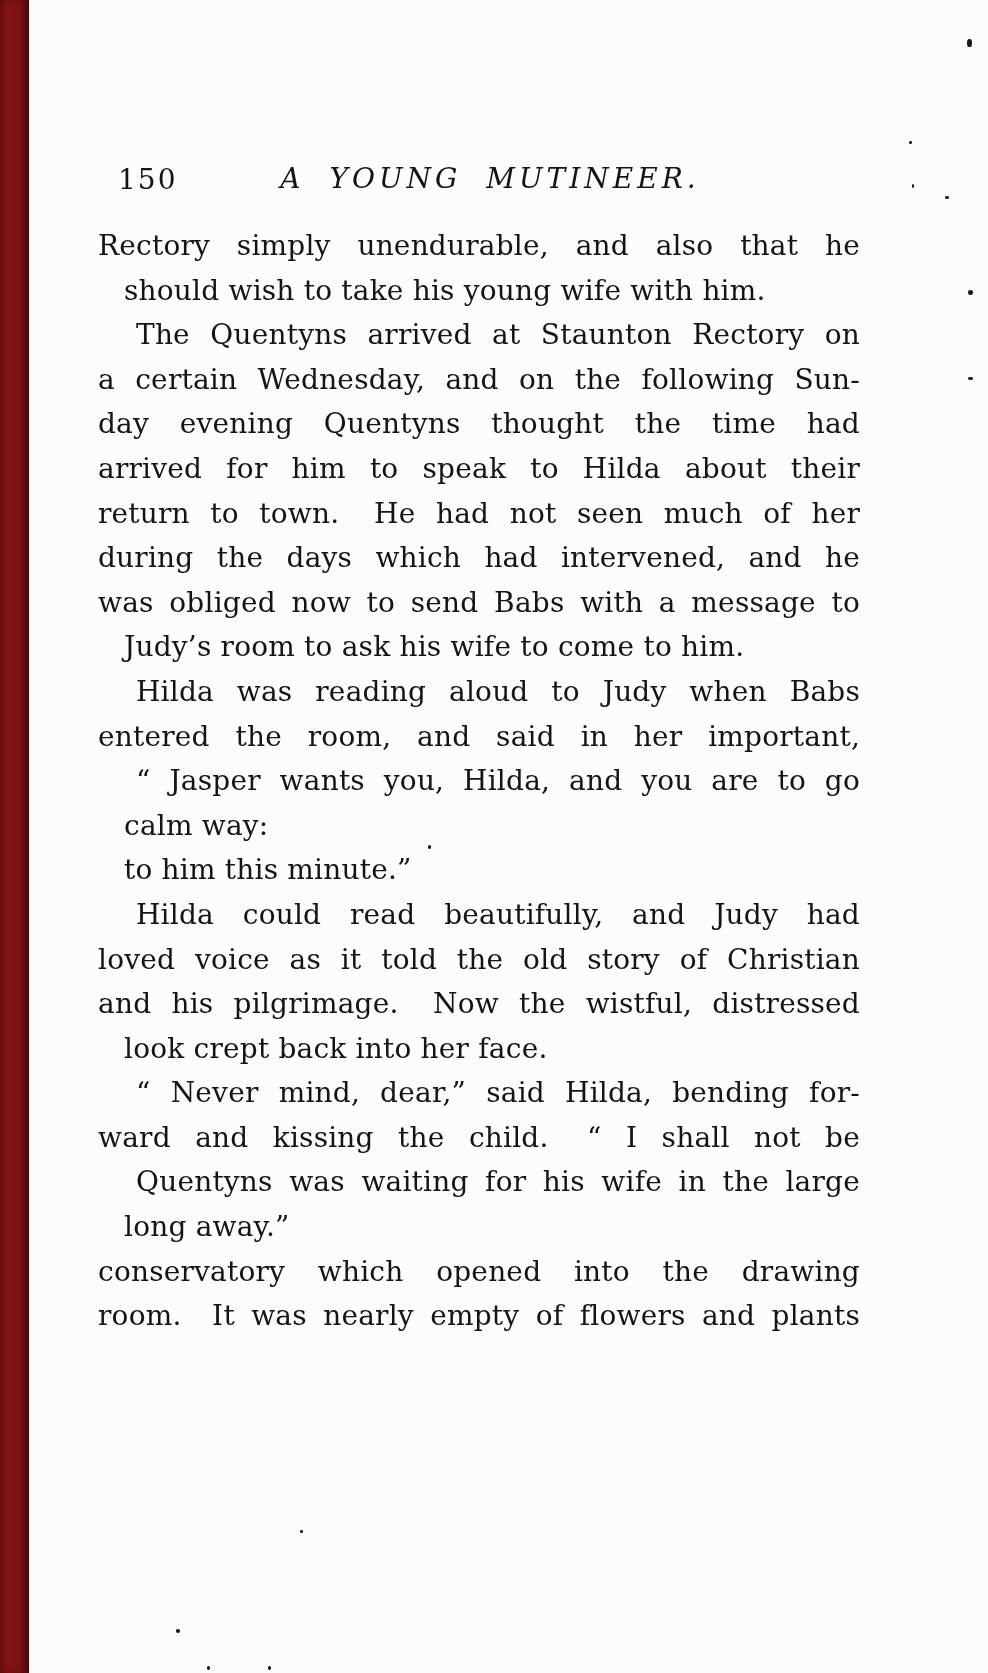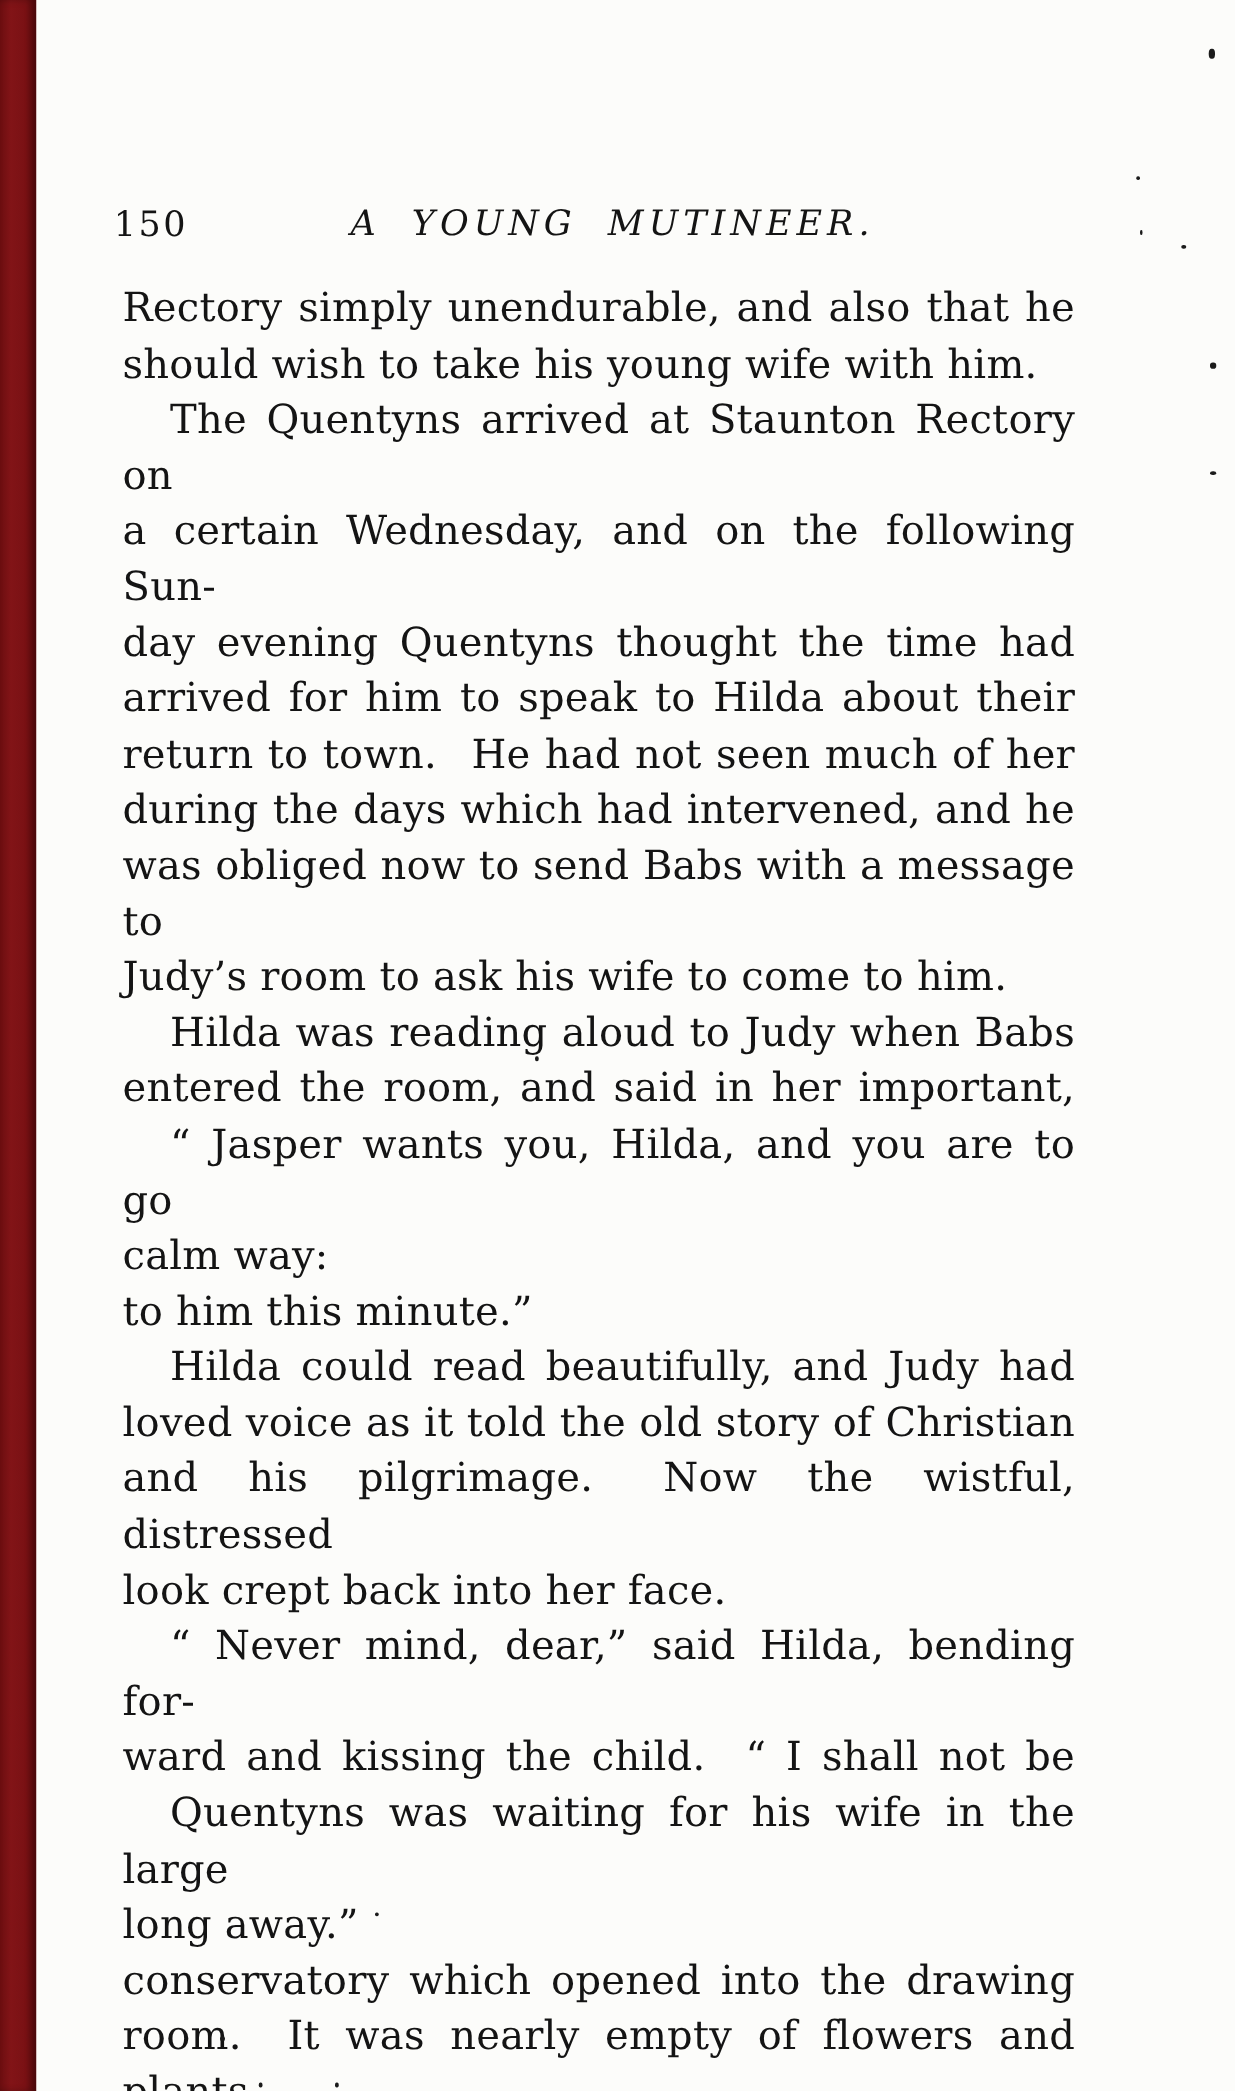--- a/index.html
+++ b/index.html
@@ -12,44 +12,44 @@
     overflow:hidden;
   }
   .page{position:absolute;inset:0;}
   
   .spine{
     position:absolute;left:0;top:0;bottom:0;width:29px;
     background:linear-gradient(90deg,#6c0e10 0%, #821417 30%, #7a1114 70%, #600b0d 100%);
     box-shadow:inset -4px 0 6px rgba(0,0,0,0.25);
   }
   .hdr-num{
-    position:absolute;left:91px;top:165px;
+    position:absolute;left:118px;top:165px;
     font-size:28px;line-height:30px;letter-spacing:2px;
   }
   .hdr-title{
     position:absolute;left:490px;top:163px;
     transform:translateX(-50%);
     font-style:italic;
     font-size:28px;line-height:32px;
     letter-spacing:4px;word-spacing:12px;
     white-space:nowrap;
     text-align:right;
   }
   .text-block{
     position:absolute;left:98px;top:224px;width:762px;
   }
   .tl{
-    font-size:32px;
+    font-size:28px;
     line-height:44.6px;
     text-align:justify;
     text-align-last:justify;
     letter-spacing:0.2px;
   }
   .tl.ind{text-indent:38px;}
-  .tl.end{text-align:left;text-align-last:left;}
+  .tl.end{text-align:left;text-align-last:left;margin-left:26px;}
   .speck{position:absolute;background:#1b1b1b;border-radius:45%;}
 </style>
 </head>
 <body style="background: rgb(252, 252, 250); color: rgb(20, 20, 20);">
 
 <div class="page">
 
   <div class="spine"></div>
 
   <div class="hdr-num">150</div>

